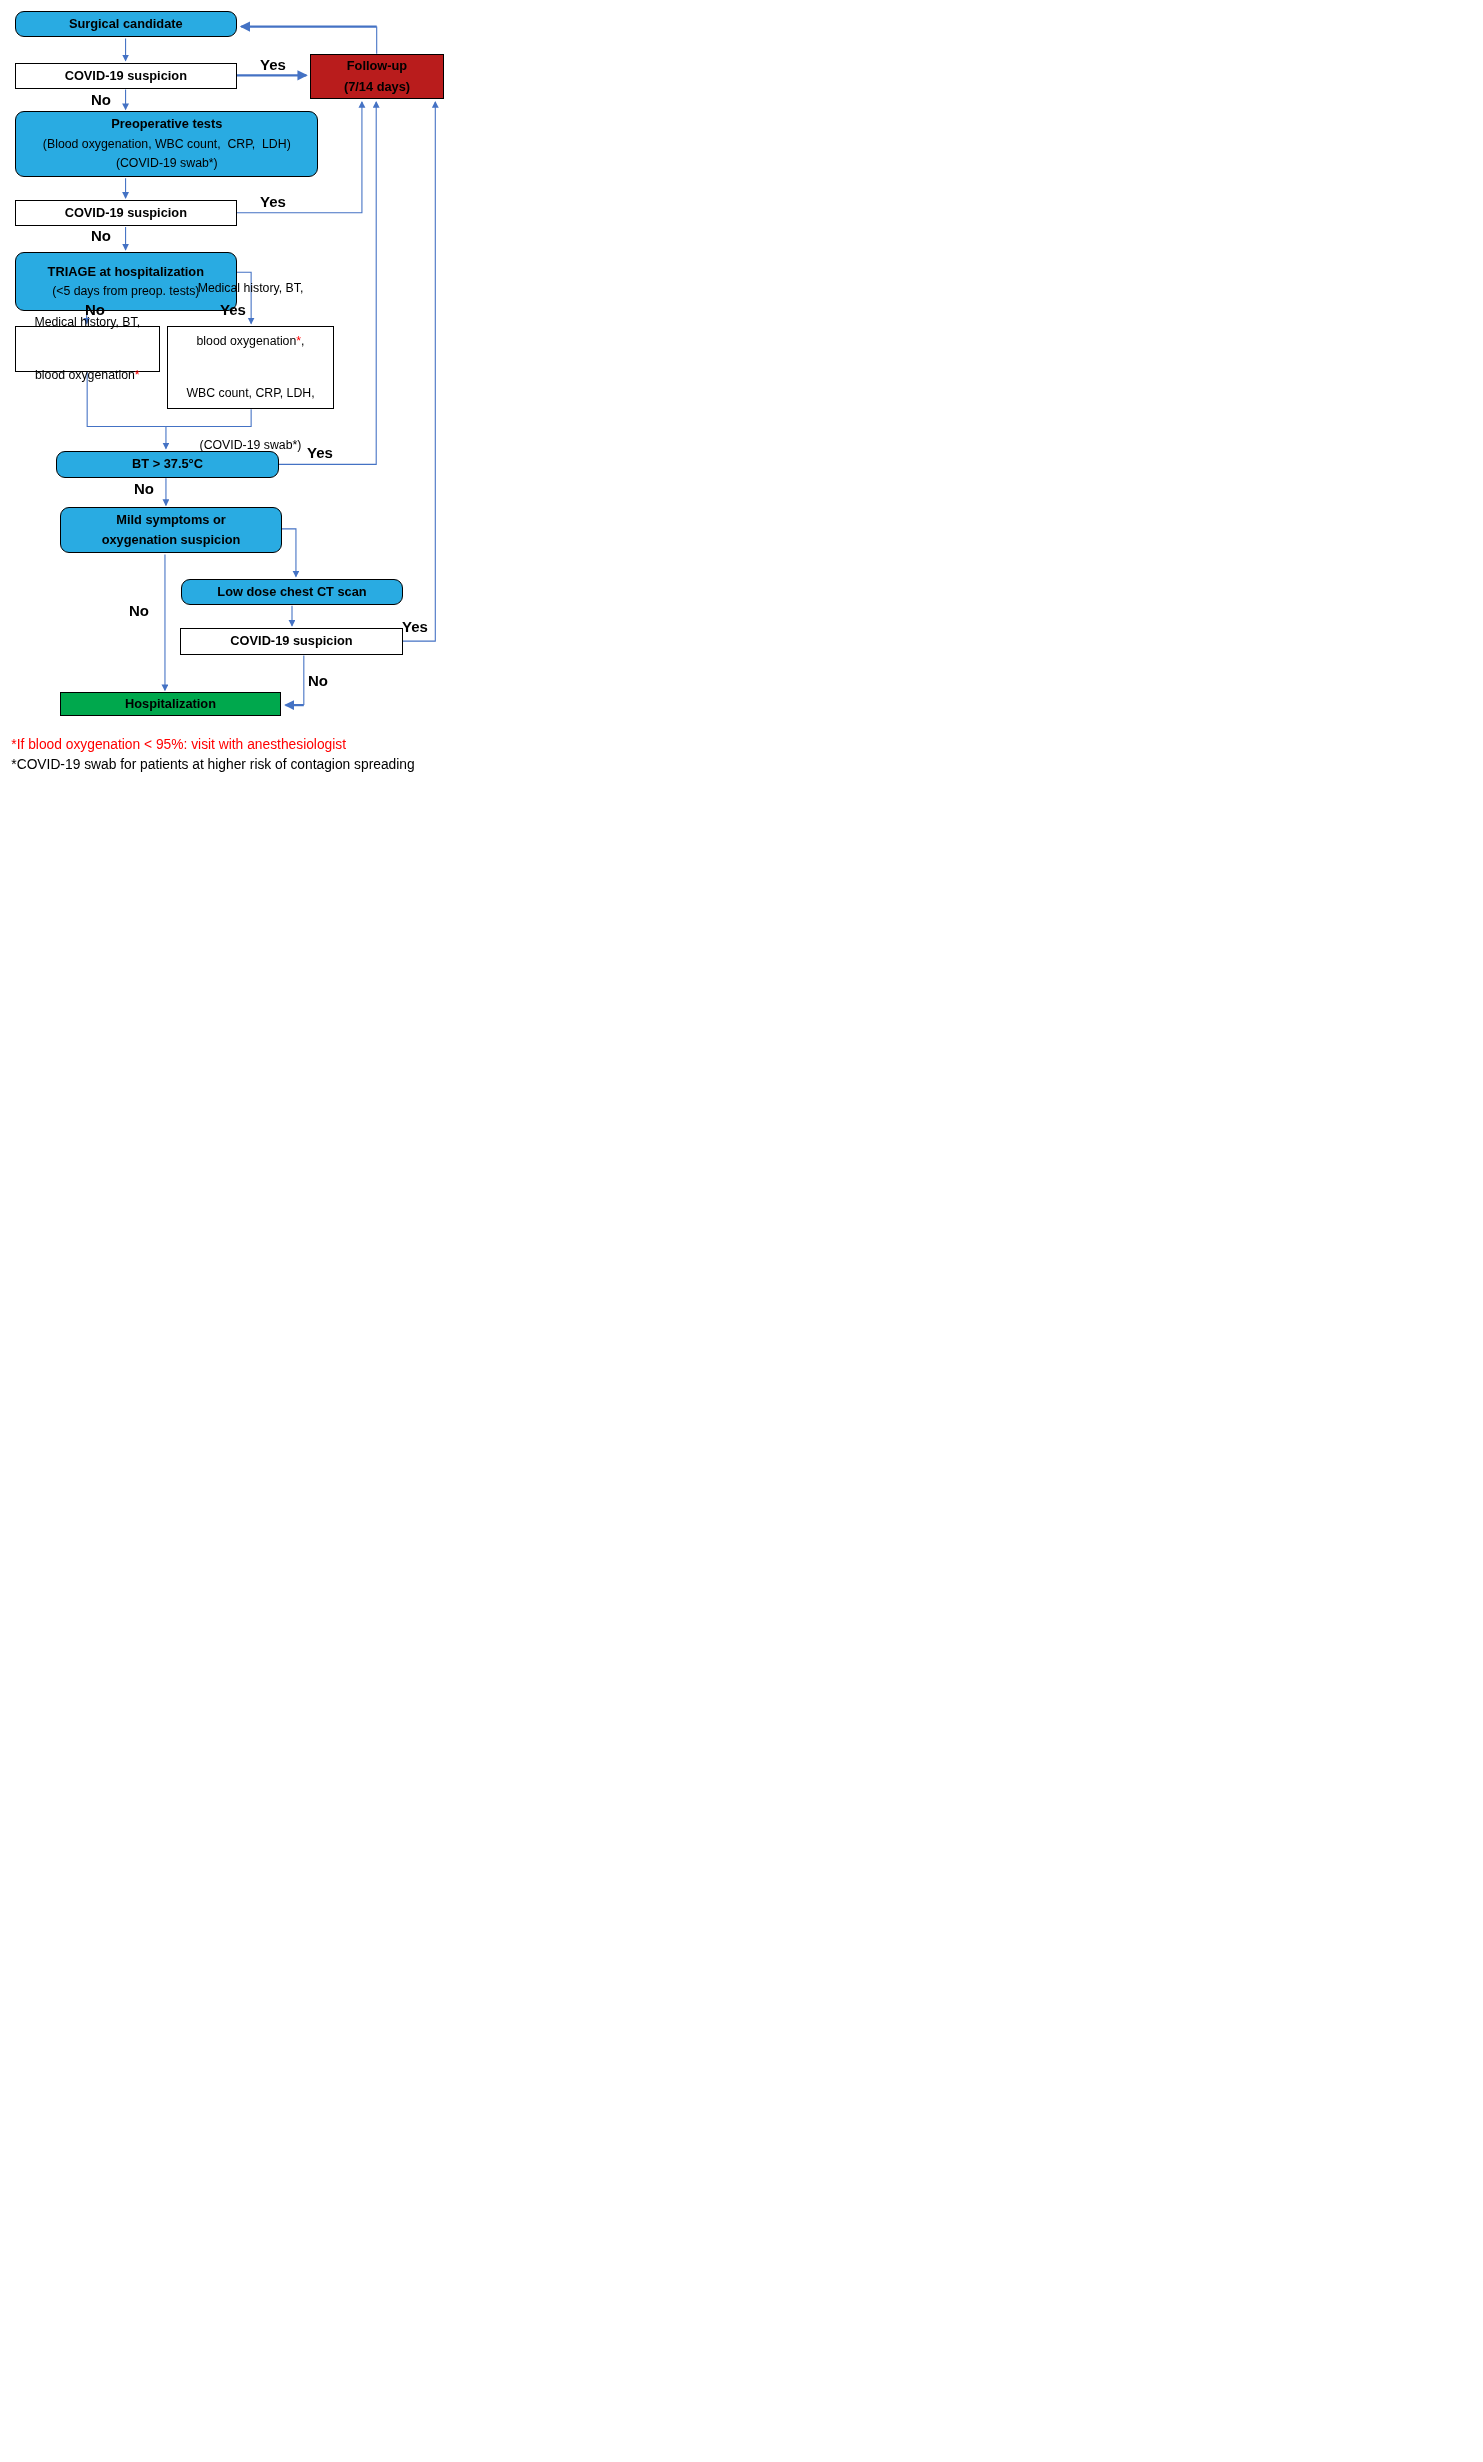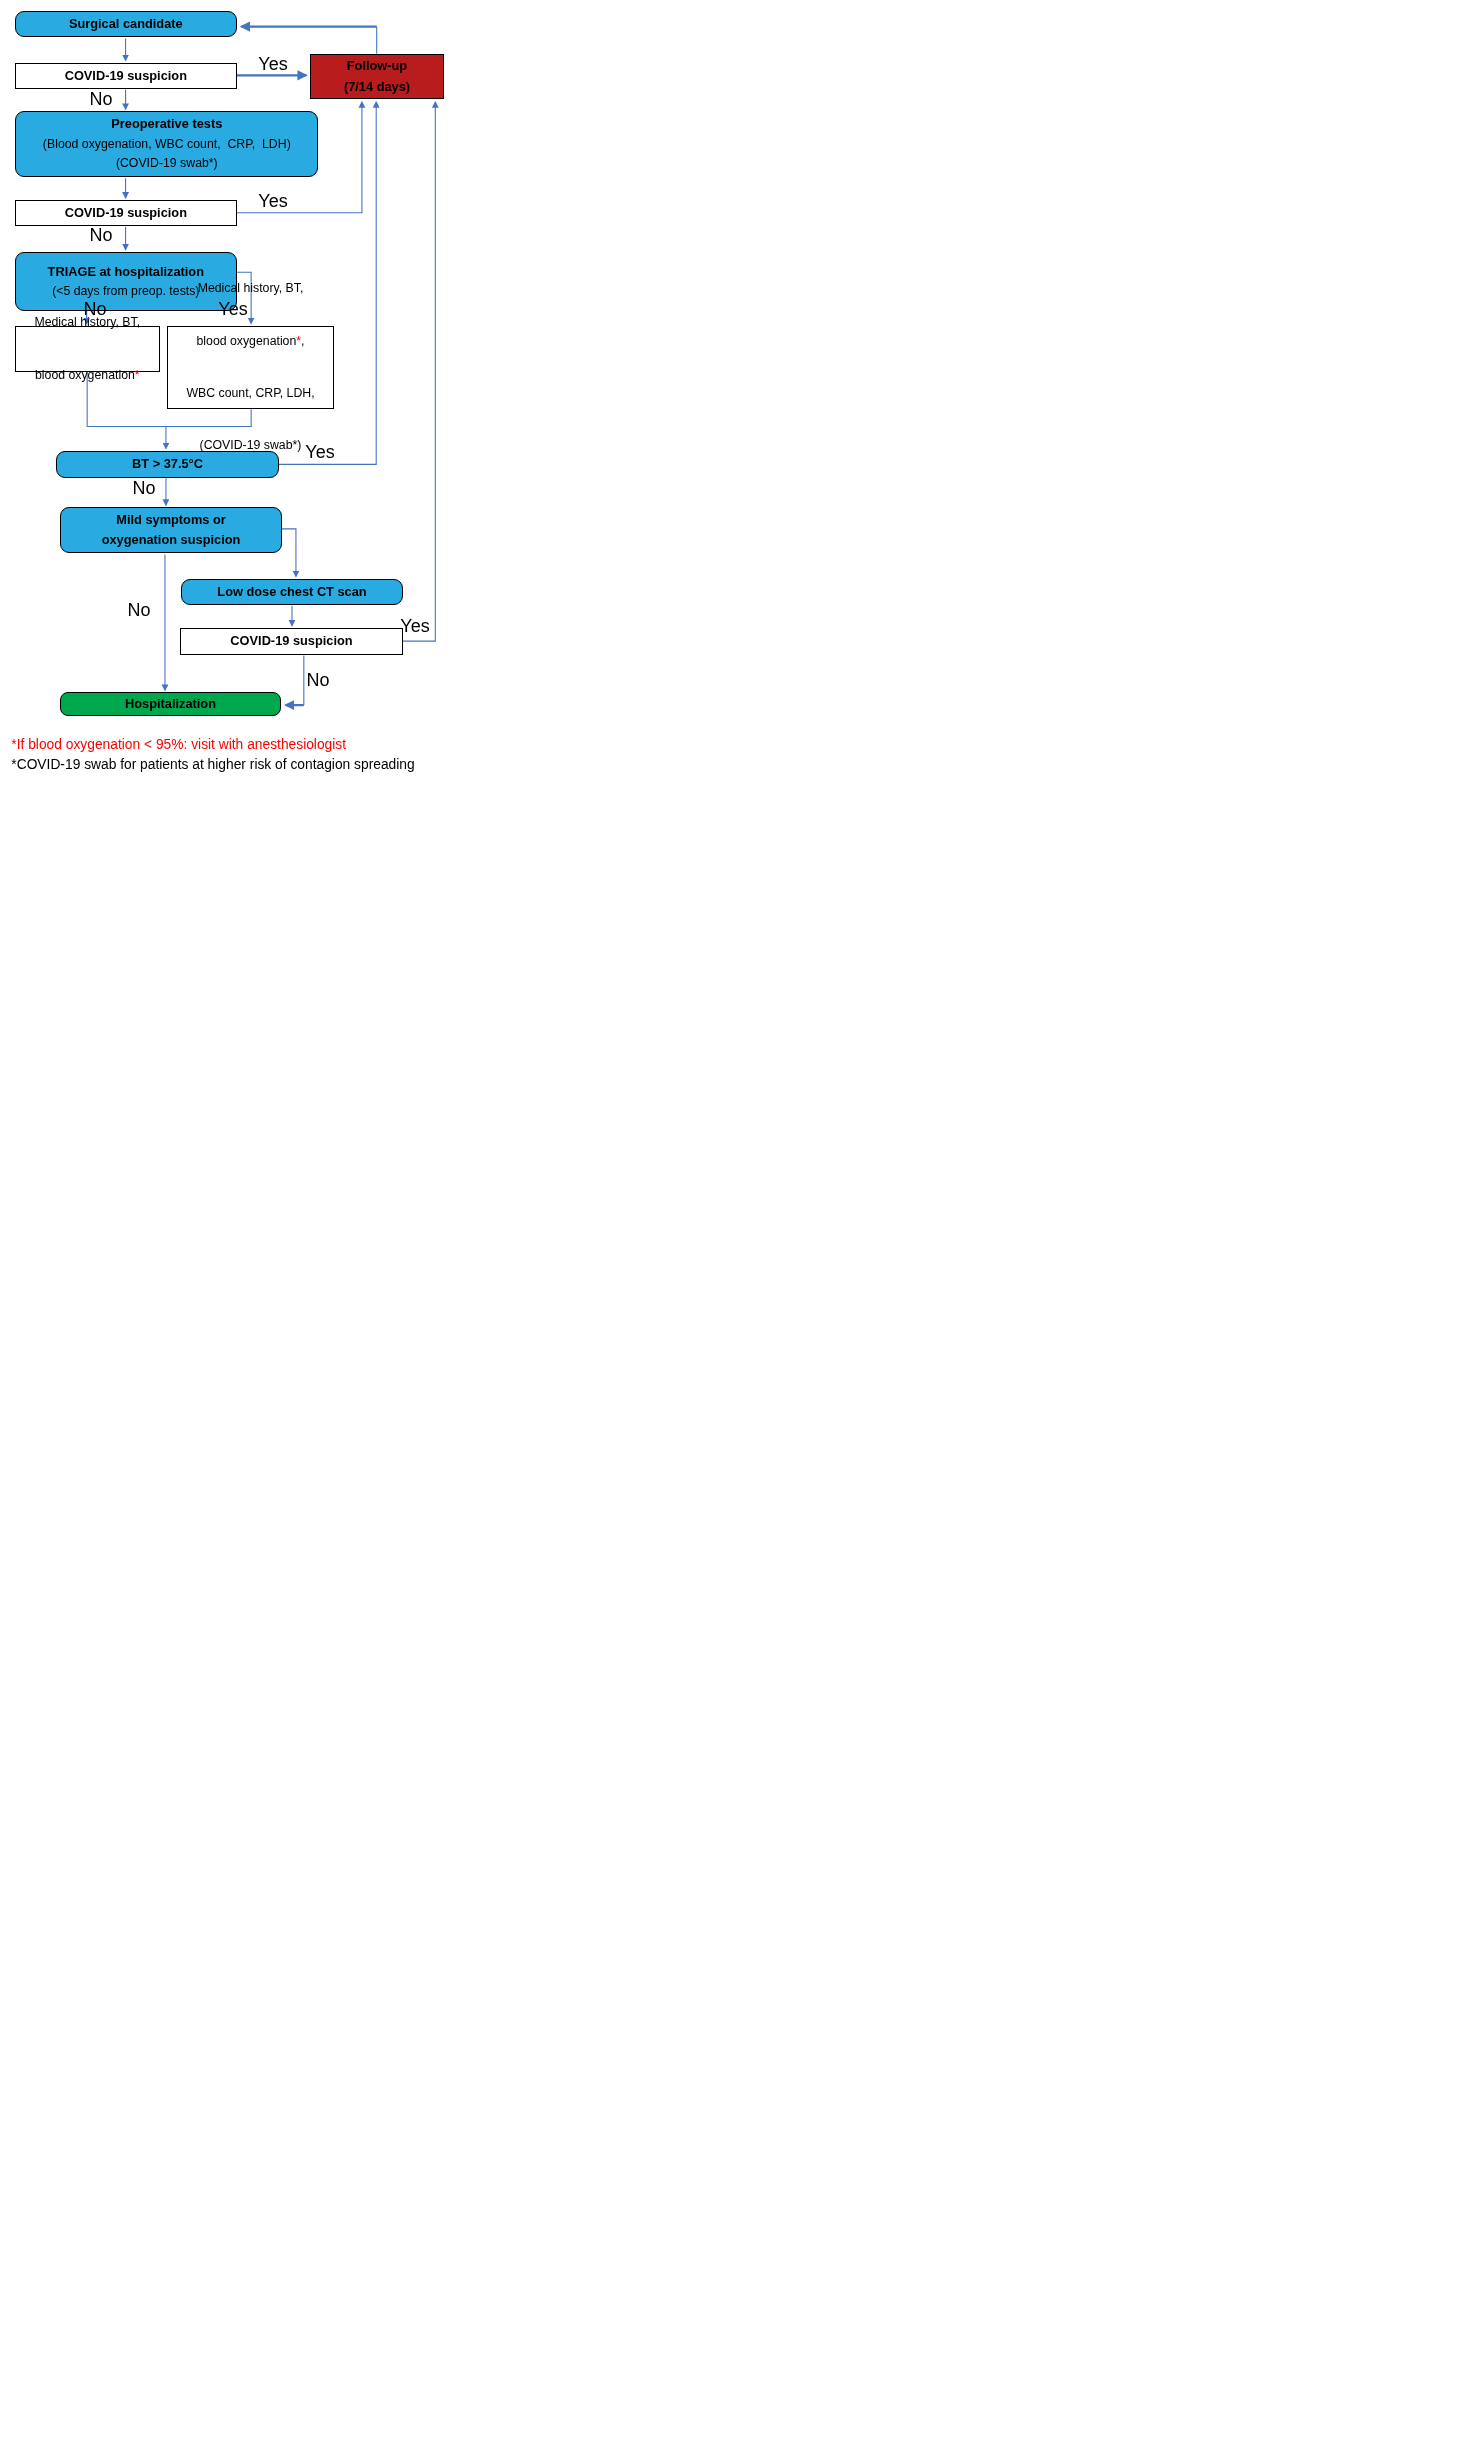--- a/index.html
+++ b/index.html
@@ -9,28 +9,28 @@
   }
   #wires{position:absolute;left:0;top:0;z-index:1;pointer-events:none;}
   .node{
     position:absolute;z-index:2;box-sizing:border-box;border:1.5px solid #000;
     display:flex;flex-direction:column;align-items:center;justify-content:center;
     text-align:center;line-height:1.58;
   }
   .blue{background:#29abe2;border-radius:9px;}
   .white{background:#ffffff;}
   .rednode{background:#b91c1c;}
-  .green{background:#00a84d;border-radius:8px;}
+  .green{background:#00a84d;}
   .t{font-weight:700;font-size:12.8px;}
   .r{font-weight:400;font-size:12.3px;gap:33px;}
   .node .sub{font-weight:400;font-size:12.3px;white-space:pre-wrap;}
   .ast{color:#ff0000;}
   .elabel{
     position:absolute;z-index:3;transform:translate(-50%,-50%);
-    font-size:18px;font-weight:400;white-space:nowrap;
+    font-size:15px;font-weight:700;white-space:nowrap;
   }
   .footnotes{position:absolute;left:11.3px;top:735px;z-index:3;font-size:13.8px;line-height:1.45;white-space:nowrap;}
   .fn-red{color:#ff0000;}
   .fn-black{color:#000000;}
 </style>
 </head>
 <body>
 
 <div id="stage">
 

